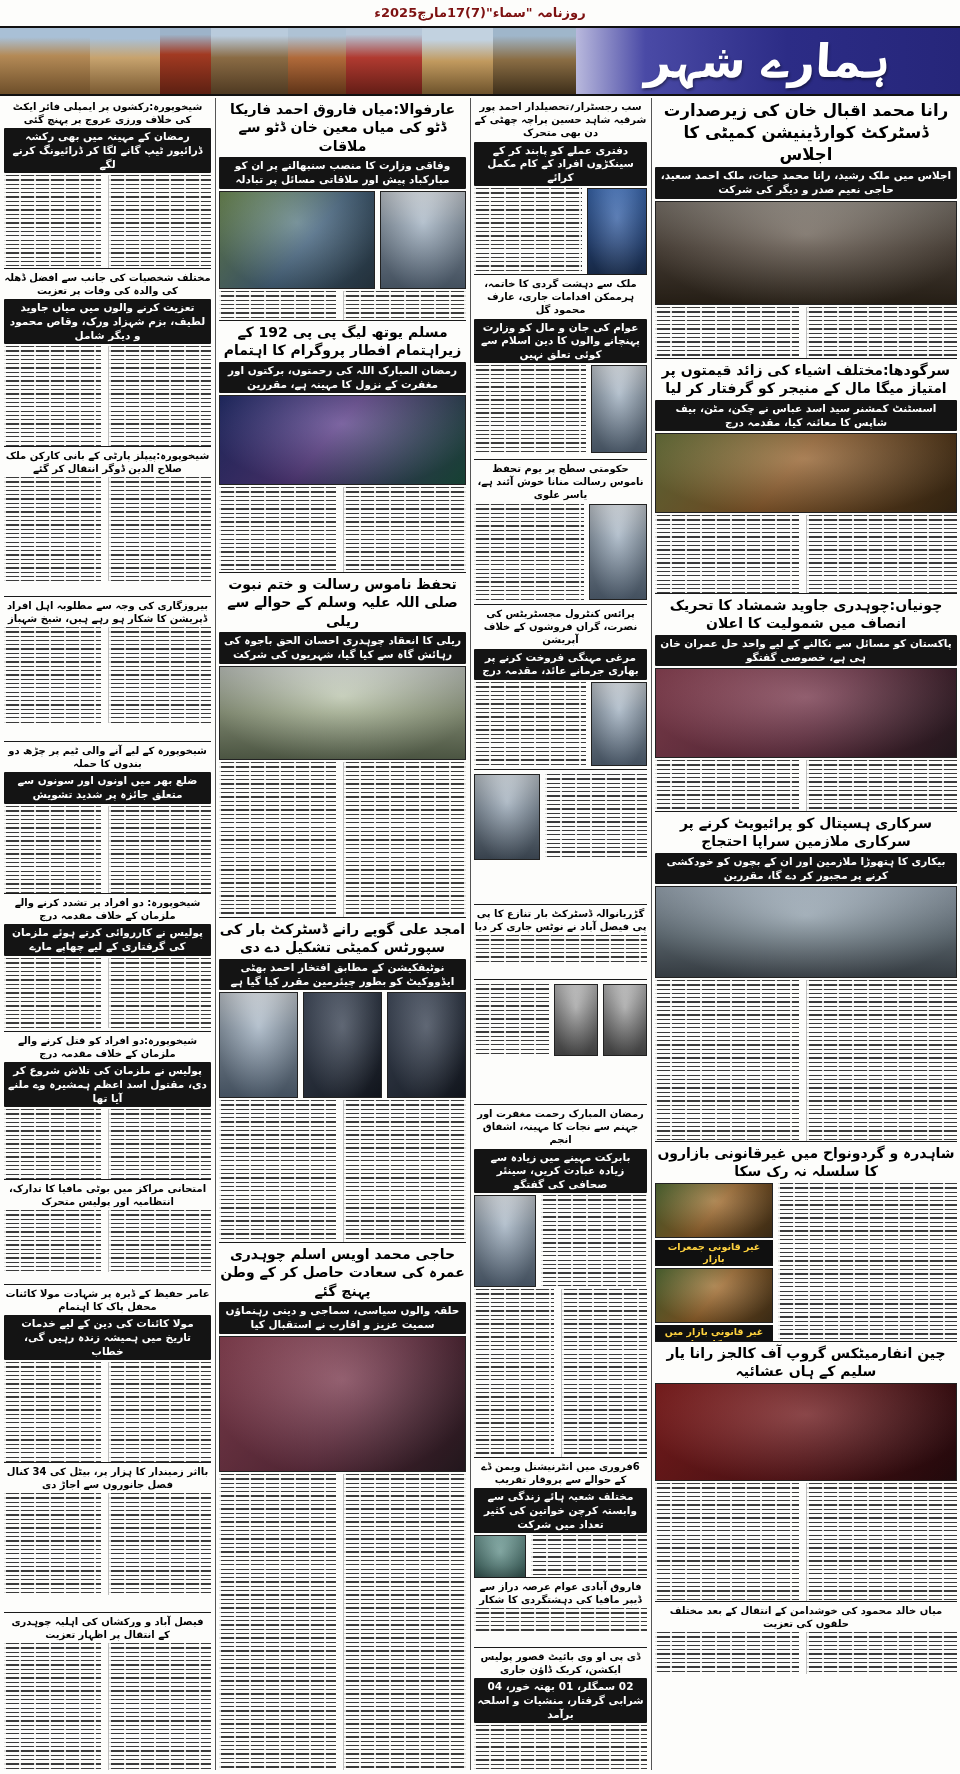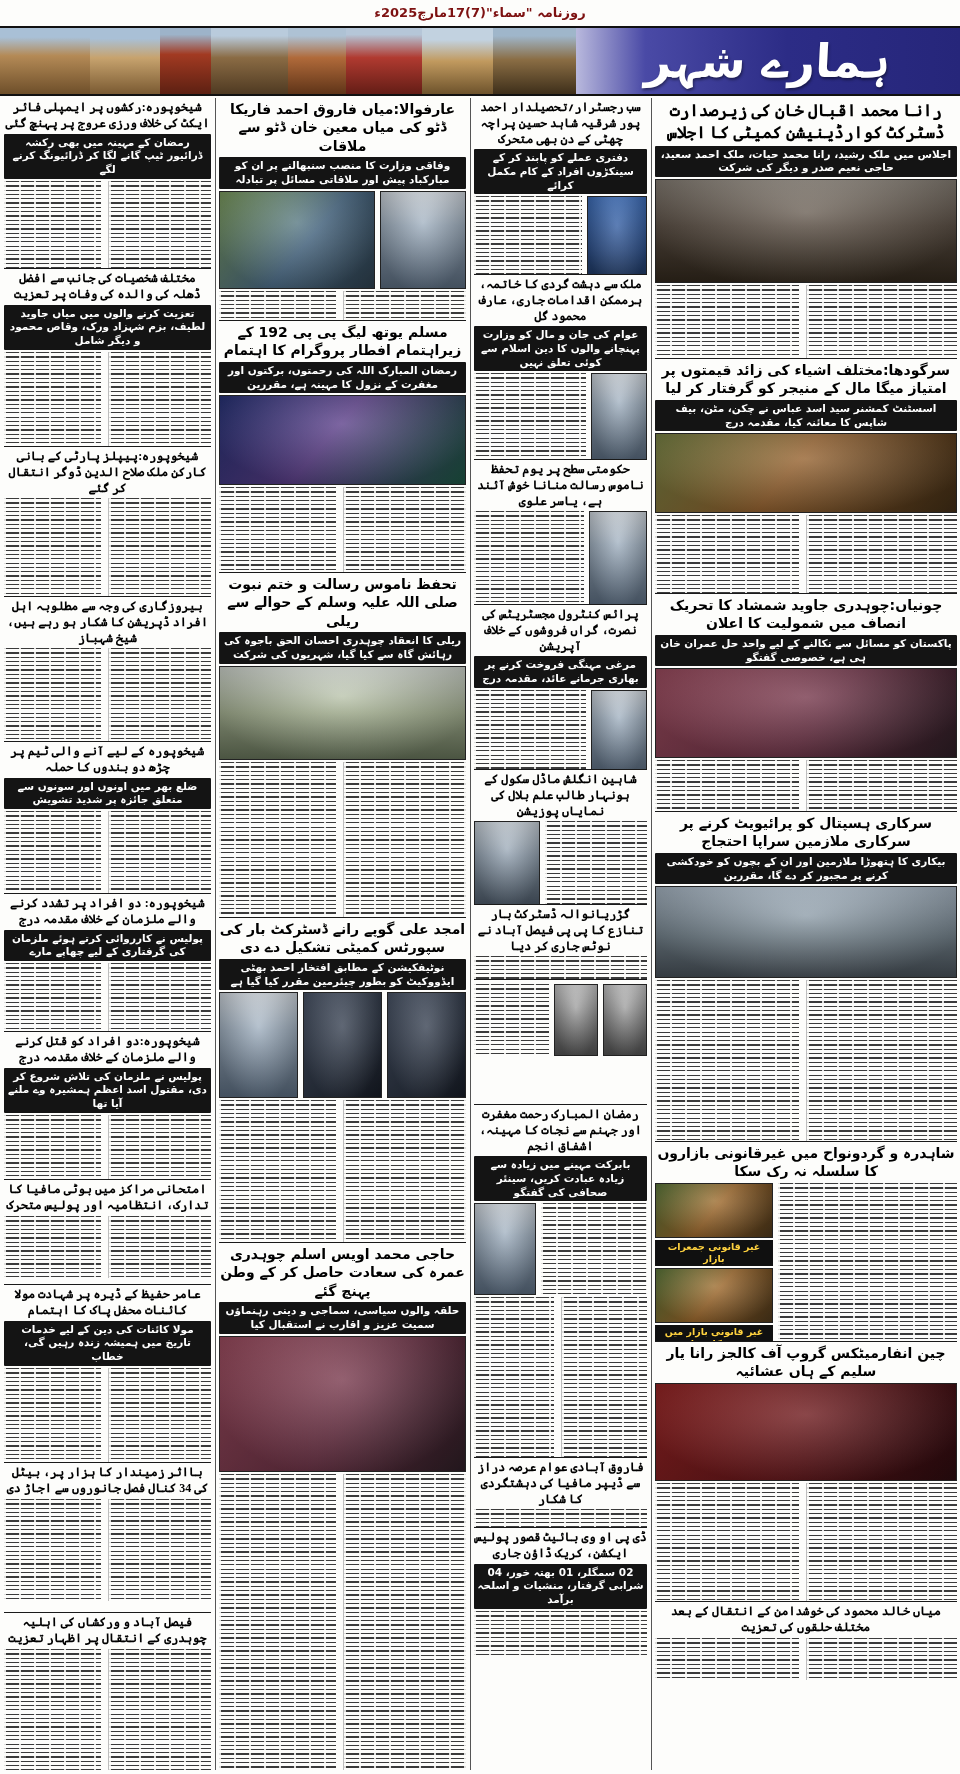--- a/index.html
+++ b/index.html
@@ -19,22 +19,22 @@
   .content{display:flex;direction:rtl;gap:4px;padding:2px 3px;height:1676px;box-sizing:border-box;}
   .col{overflow:hidden;height:100%;box-sizing:border-box;}
   .cR{width:306px;border-left:1px solid #555;padding-left:3px;}
   .cM{width:177px;border-left:1px solid #555;padding-left:3px;}
   .cC{width:251px;border-left:1px solid #555;padding-left:3px;}
   .cL{width:207px;}
   
   .art{border-top:1.5px solid #1a1a1a;padding-top:2px;box-sizing:border-box;overflow:hidden;direction:rtl;}
   .nf{border-top:none;}
   .hl{margin:0 0 2px 0;font-weight:700;color:#000;text-align:center;font-size:14px;line-height:1.32;}
-  .hl-lg{font-size:16.5px;font-family:Liberation Serif, serif;}
-  .hl-sm{font-size:12px;font-family:Liberation Serif, serif;}
+  .hl-lg{font-size:16.5px;}
+  .hl-sm{font-size:10px;}
   .sub{background:#141414;color:#fff;font-size:10.5px;font-weight:700;text-align:center;
        padding:2px 3px;line-height:1.3;margin:1px 0 2px 0;border-radius:1px;}
   
   .tx{background-image:
         repeating-linear-gradient(90deg, rgba(253,253,251,.85) 0 2px, transparent 2px 15px),
         repeating-linear-gradient(180deg,#212121 0 1.2px, transparent 1.2px 4.3px);
       opacity:.88;}
   .b2{display:flex;gap:7px;margin-top:2px;}
   .b2 .tx{flex:1;}
   .b2 .tx:first-child{border-left:1px solid #b5b5b5;padding-left:6px;}
@@ -193,21 +193,20 @@
       <section class="art" style="height:165px">
         <h2 class="hl hl-sm">پرائس کنٹرول مجسٹریٹس کی نصرت، گراں فروشوں کے خلاف آپریشن</h2>
         <div class="sub">مرغی مہنگی فروخت کرنے پر بھاری جرمانے عائد، مقدمہ درج</div>
         <div class="row" style="height:84px">
           <div class="ph ph-portrait" style="width:56px"></div>
           <div class="tx"></div>
         </div>
       </section>
 
       <section class="art" style="height:135px">
-        <h2 class="hl hl-sm">شاہین انگلش ماڈل سکول کے ہونہار طالب علم بلال کی نمایاں پوزیشن</h2>
         <div class="row" style="height:86px">
           <div class="tx"></div>
           <div class="ph ph-boy" style="width:66px"></div>
         </div>
       </section>
 
       <section class="art" style="height:75px">
         <h2 class="hl hl-sm">گڑریانوالہ ڈسٹرکٹ بار تنازع کا پی پی فیصل آباد نے نوٹس جاری کر دیا</h2>
         <div class="tx" style="height:30px"></div>
       </section>
@@ -226,20 +225,28 @@
         <div class="row" style="height:92px">
           <div class="tx"></div>
           <div class="ph ph-portrait" style="width:62px"></div>
         </div>
         <div class="b2" style="height:182px">
           <div class="tx"></div>
           <div class="tx"></div>
         </div>
       </section>
 
+      <section class="art" style="height:120px">
+        <h2 class="hl hl-sm">6فروری میں انٹرنیشنل ویمن ڈے کے حوالے سے پروقار تقریب</h2>
+        <div class="sub">مختلف شعبہ ہائے زندگی سے وابستہ کرچن خواتین کی کثیر تعداد میں شرکت</div>
+        <div class="row" style="height:52px">
+          <div class="tx"></div>
+          <div class="ph ph-woman" style="width:52px"></div>
+        </div>
+      </section>
 
       <section class="art" style="height:70px">
         <h2 class="hl hl-sm">فاروق آبادی عوام عرصہ دراز سے ڈیپر مافیا کی دہشتگردی کا شکار</h2>
         <div class="tx" style="height:24px"></div>
       </section>
 
       <section class="art" style="height:130px">
         <h2 class="hl hl-sm">ڈی پی او وی بائیٹ قصور پولیس ایکشن، کریک ڈاؤن جاری</h2>
         <div class="sub">02 سمگلر، 01 بھتہ خور، 04 شرابی گرفتار، منشیات و اسلحہ برآمد</div>
         <div class="tx" style="height:48px"></div>

